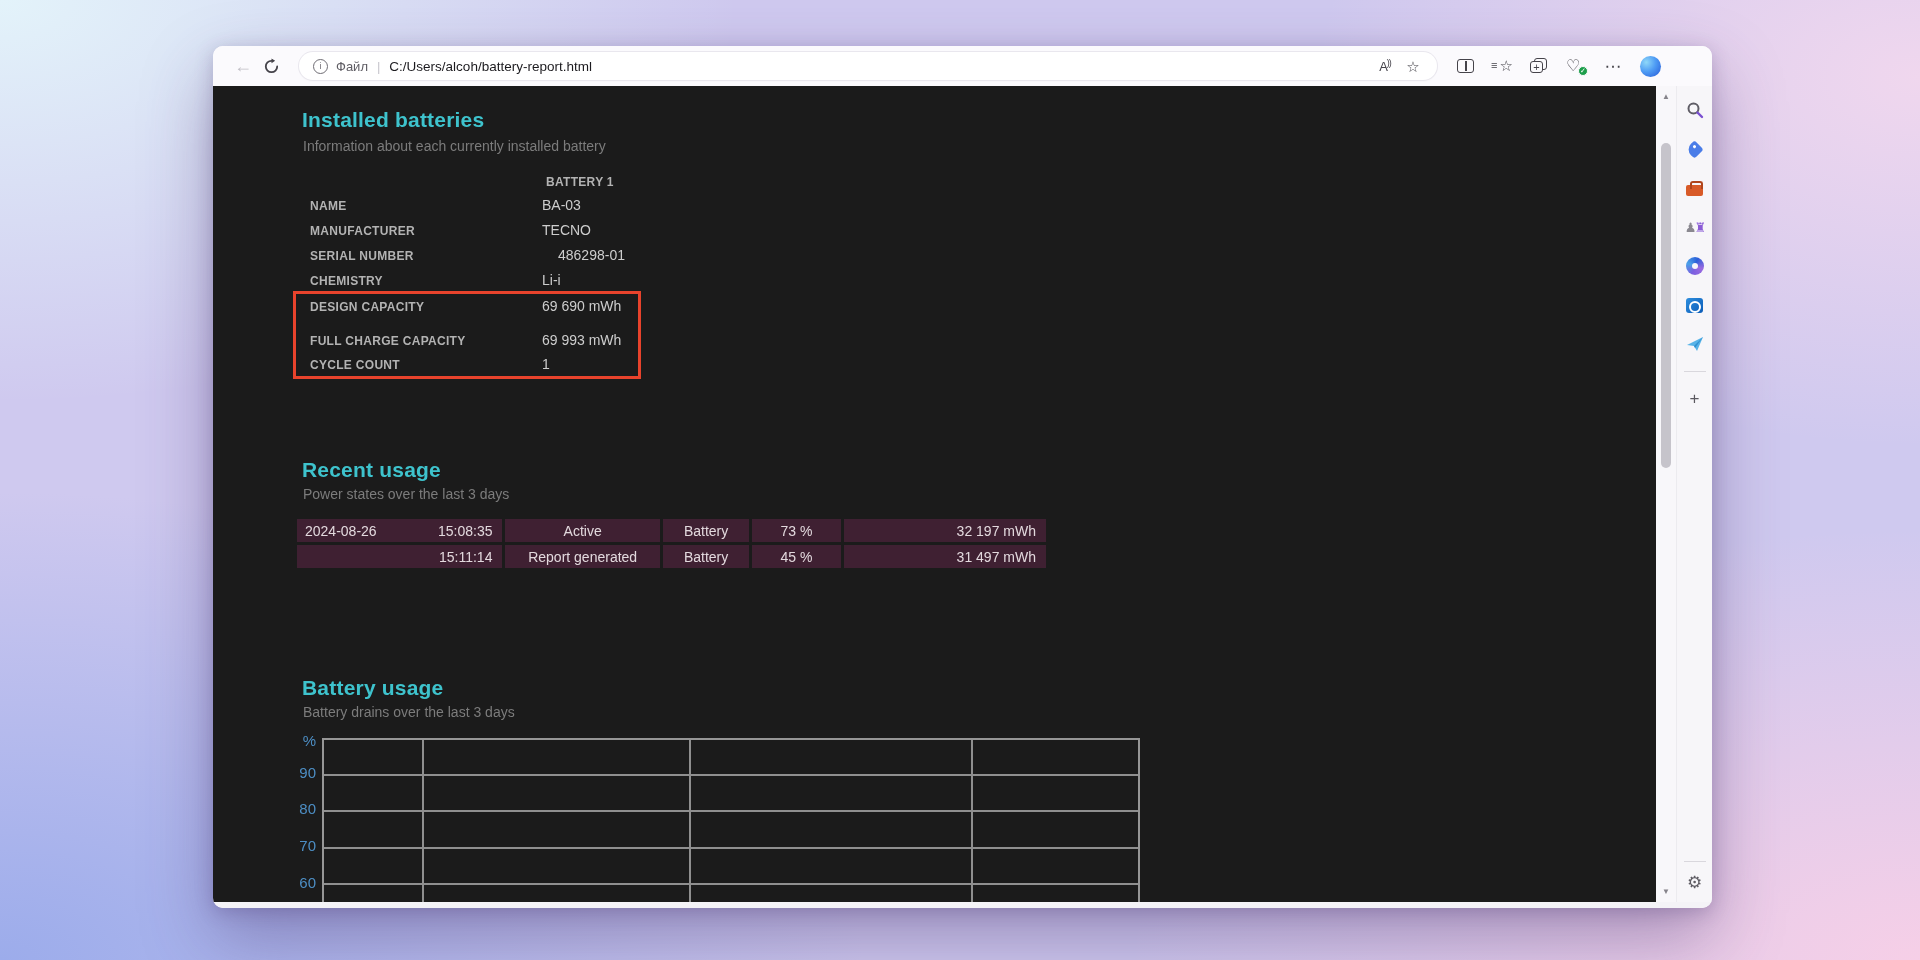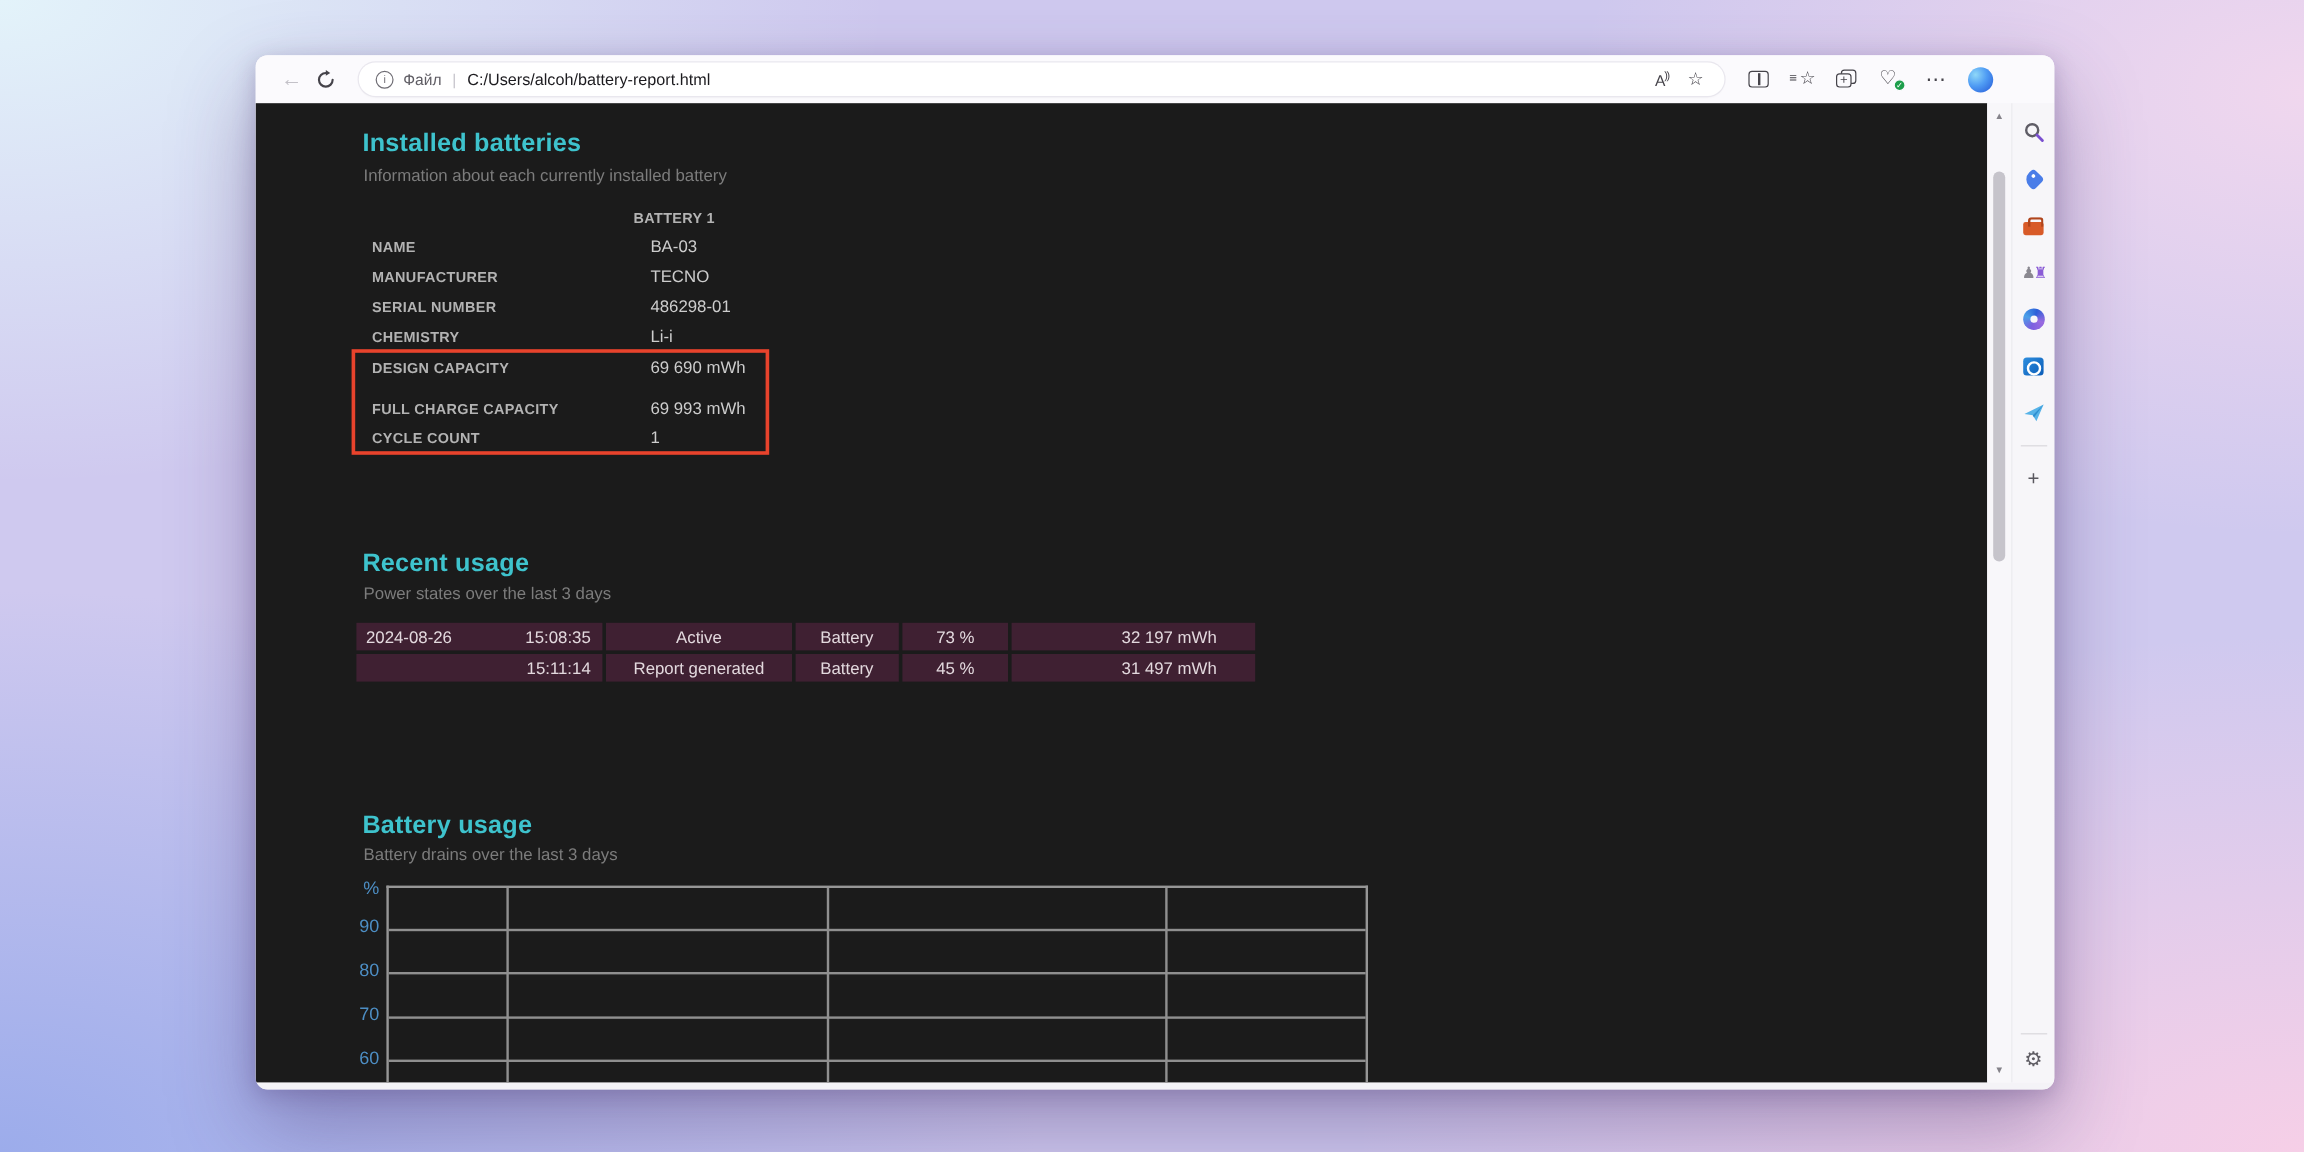--- a/index.html
+++ b/index.html
@@ -75,21 +75,21 @@
   .rhead { position:relative; height:20px; }
   .rhead span { position:absolute; font-size:12px; font-weight:600; color:#d2d2d2; letter-spacing:.3px; }
   .rrow { display:flex; gap:3px; margin-top:3px; }
   .cell { background:#3f2032; height:23px; display:flex; align-items:center; font-size:14px; color:#e3d9de;gap:12px; }
   .c1 { width:211px; padding:0 10px 0 8px; }
   .c1 .dt { width:108px; }
   .c1 .tm { flex:1; text-align:right; }
   .c2 { width:159px; justify-content:center; }
   .c3 { width:89px; justify-content:center; }
   .c4 { width:91px; justify-content:center; }
-  .c5 { width:208px; justify-content:flex-end; padding-right:32px; }
+  .c5 { width:208px; justify-content:flex-end; padding-right:10px; }
 
   
   .ylab { position:absolute; font-size:15px; color:#4d8ec4; text-align:right; width:41px; }
   .chart { position:absolute; left:109px; top:652px; width:818px; height:164px;
     border-top:2px solid #969696; border-left:2px solid #969696; border-right:2px solid #969696; }
   .gline { position:absolute; left:0; width:100%; height:2px; background:#8f8f8f; }
   .vline { position:absolute; top:0; bottom:0; width:2px; background:#8f8f8f; }
 
   
   .vscroll { width:20px; background:#f8f7fa; position:relative; flex:0 0 auto; }
@@ -180,28 +180,28 @@
       </div>
     </div>
 
     <div class="winbody">
 
       <div class="content">
 
         <div class="h-cyan" style="left:89px; top:22px;">Installed batteries</div>
         <div class="subtitle" style="left:90px; top:52px;text-align:center;">Information about each currently installed battery</div>
 
-        <div class="lab" style="left:315px; top:89px;text-align:center;">BATTERY 1</div>
+        <div class="lab" style="left:333px; top:89px;text-align:center;">BATTERY 1</div>
 
         <div class="lab" style="left:97px;  top:113px;">NAME</div>
         <div class="val" style="left:329px; top:111px;">BA-03</div>
         <div class="lab" style="left:97px;  top:138px;">MANUFACTURER</div>
         <div class="val" style="left:329px; top:136px;">TECNO</div>
         <div class="lab" style="left:97px;  top:163px;">SERIAL NUMBER</div>
-        <div class="val" style="left:329px; top:161px;">486298-01</div>
+        <div class="val" style="left:345px; top:161px;">486298-01</div>
         <div class="lab" style="left:97px;  top:188px;">CHEMISTRY</div>
         <div class="val" style="left:329px; top:186px;">Li-i</div>
         <div class="lab" style="left:97px;  top:214px;">DESIGN CAPACITY</div>
         <div class="val" style="left:329px; top:212px;">69 690 mWh</div>
         <div class="lab" style="left:97px;  top:248px;">FULL CHARGE CAPACITY</div>
         <div class="val" style="left:329px; top:246px;">69 993 mWh</div>
         <div class="lab" style="left:97px;  top:272px;">CYCLE COUNT</div>
         <div class="val" style="left:329px; top:270px;">1</div>
 
         <div class="redbox"></div>

